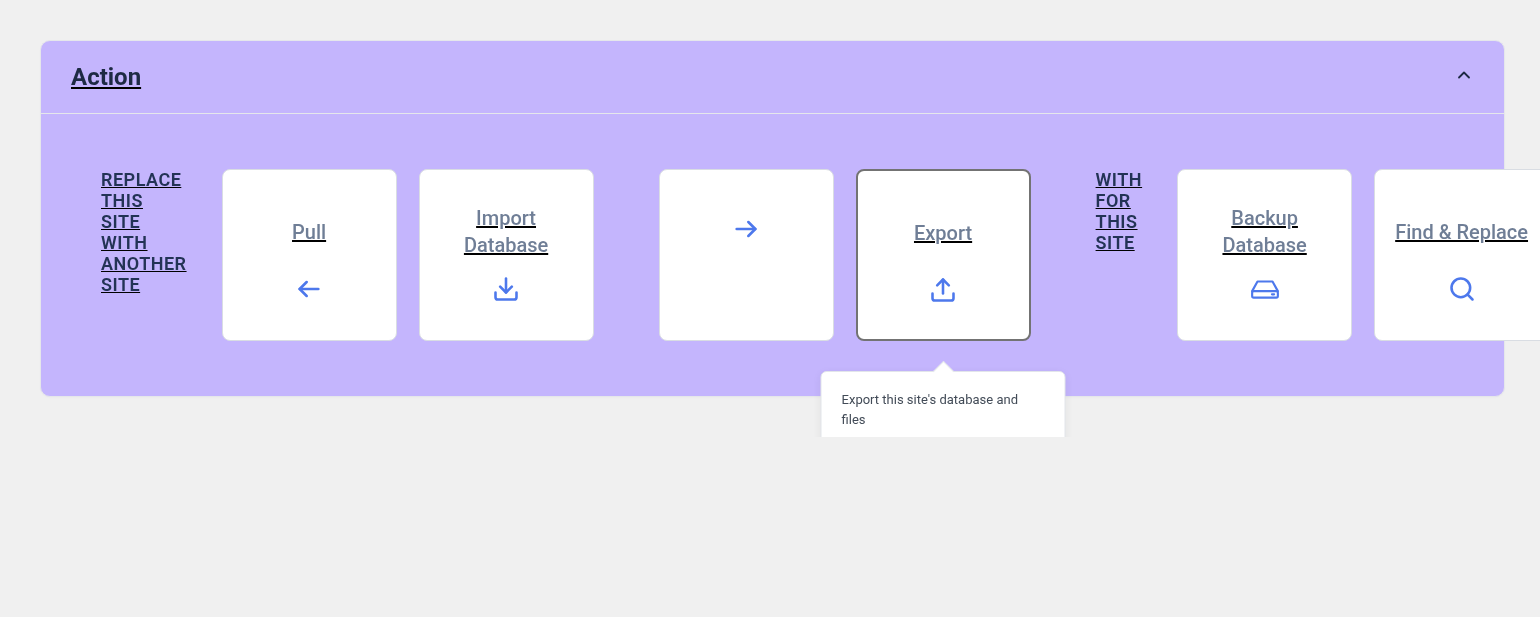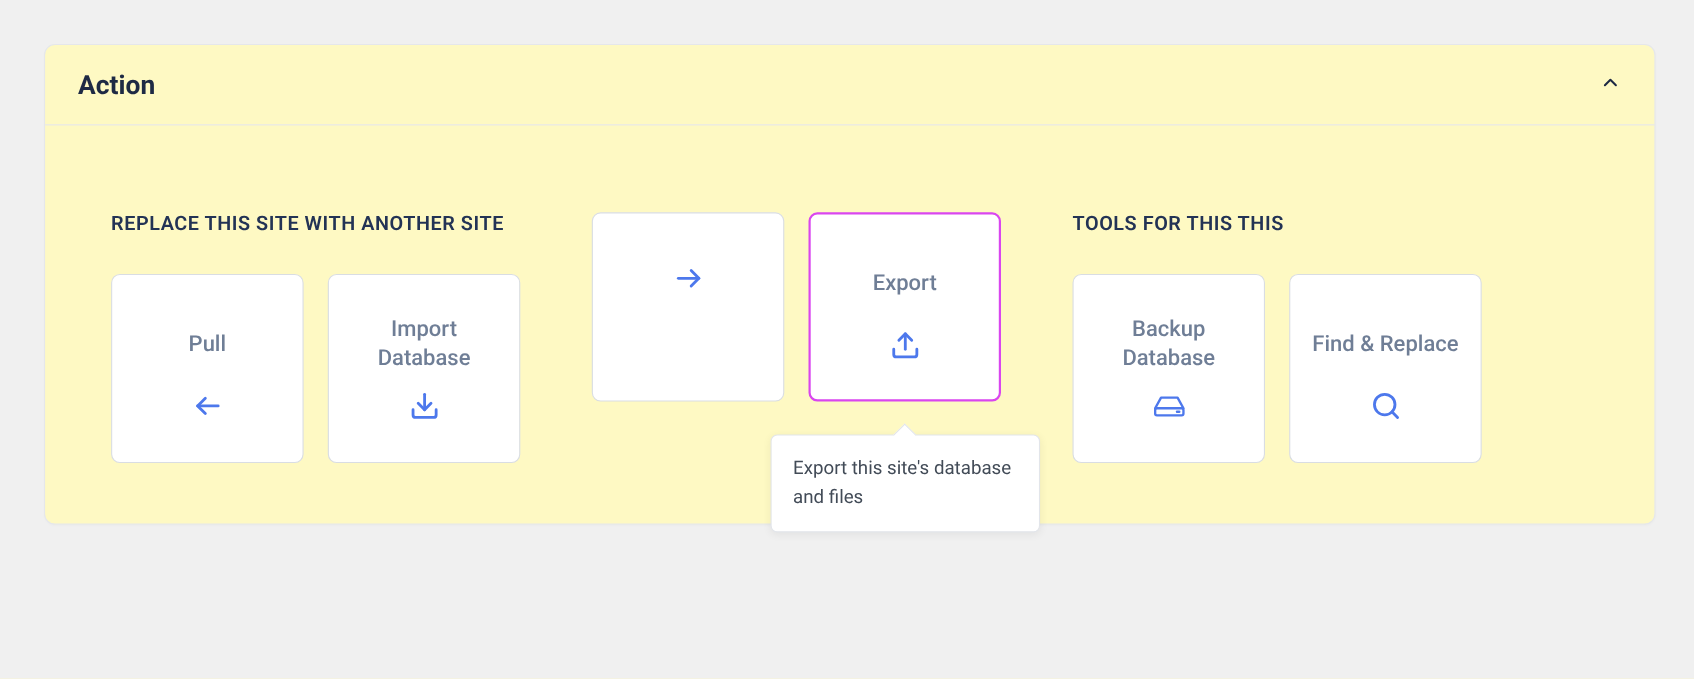--- a/index.html
+++ b/index.html
@@ -9,26 +9,27 @@
     }
 
     body {
       background: #f0f0f0;
       font-family: -apple-system, BlinkMacSystemFont, "Segoe UI", Roboto, Helvetica, Arial, sans-serif;
       padding: 40px;
       min-width: 1540px;
     }
 
     .panel {
-      background: #fef9c3;
+      background: #c4b5fd;
       border: 1px solid #e5e7eb;
       border-radius: 10px;
       width: 1465px;
       margin: 0 auto;
       box-shadow: 0 1px 2px rgba(0,0,0,0.02);
+      text-decoration: underline;
     }
 
     .panel-header {
       display: flex;
       align-items: center;
       justify-content: space-between;
       padding: 22px 30px 22px 30px;
       border-bottom: 1px solid #e5e7eb;
       cursor: pointer;
     }
@@ -46,23 +47,22 @@
     }
 
     .panel-body {
       padding: 55px 60px 55px 60px;
       display: flex;
       gap: 65px;
     }
 
     .group {
       display: flex;
-      flex-direction: column;
+      flex-direction: row;
       gap: 35px;
-      margin-top: 24px;
     }
 
     .group-heading {
       font-size: 18px;
       font-weight: 600;
       letter-spacing: 0.5px;
       color: #233355;
     }
 
     .cards {
@@ -80,21 +80,21 @@
       flex-direction: column;
       align-items: center;
       justify-content: flex-start;
       padding-top: 32px;
       cursor: pointer;
       background: #fff;
       position: relative;
     }
 
     .card.selected {
-      border: 2px solid #d946ef;
+      border: 2px solid #737373;
     }
 
     .card-label {
       font-size: 20px;
       color: #6f7e96;
       text-align: center;
       font-weight: 500;
       line-height: 1.35;
       padding: 0 14px;
       height: 60px;
@@ -116,21 +116,21 @@
     .tooltip {
       position: absolute;
       top: 100%;
       margin-top: 32px;
       left: 50%;
       transform: translateX(-50%);
       background: #ffffff;
       border: 1px solid #e2e5ea;
       border-radius: 6px;
       padding: 18px 20px;
-      font-size: 17px;
+      font-size: 13px;
       color: #424b57;
       line-height: 1.5;
       width: 245px;
       box-shadow: 0 2px 8px rgba(0,0,0,0.06);
     }
 
     .tooltip::before {
       content: "";
       position: absolute;
       top: -8px;
@@ -210,21 +210,21 @@
 
           <div class="tooltip">
              <span>Export this site's database and files</span>
           </div>
         </div>
 
       </div>
     </div>
 
     <div class="group">
-      <div class="group-heading">TOOLS FOR THIS THIS</div>
+      <div class="group-heading">WITH FOR THIS SITE</div>
       <div class="cards">
 
         <div class="card">
           <div class="card-label">Backup Database</div>
           <div class="card-icon">
             <svg width="34" height="28" viewBox="0 0 28 20" fill="none" stroke="currentColor" stroke-width="2" stroke-linecap="round" stroke-linejoin="round">
                 <path d="M2 12 L7 3 L21 3 L26 12"></path>
                 <rect x="2" y="12" width="24" height="6" rx="1.5"></rect>
                 <line x1="20.5" y1="15" x2="22.5" y2="15"></line>
               </svg>

